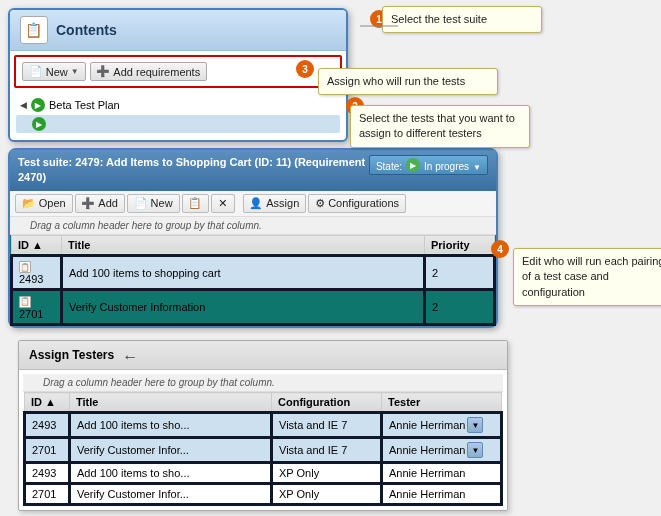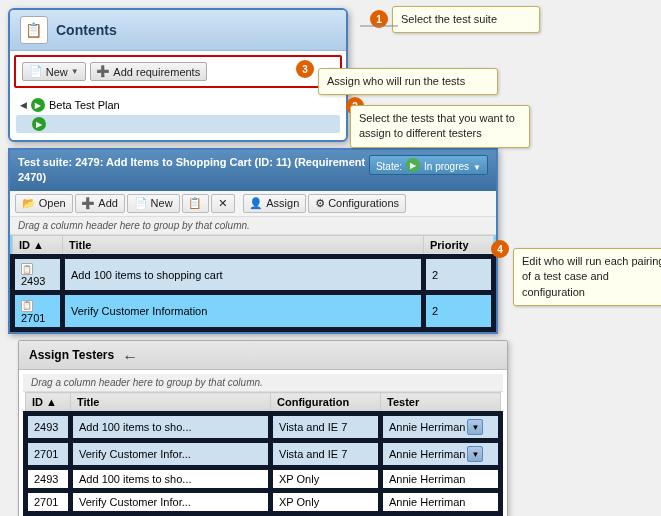--- a/index.html
+++ b/index.html
@@ -102,23 +102,23 @@
       color: white;
       font-size: 8px;
     }
 
     
     .testsuite-panel {
       position: absolute;
       top: 148px;
       left: 8px;
       width: 490px;
-      background: #7dd3fc;
+      background: #0f766e;
       border: 2px solid #4a7fbf;
-      border-radius: 0;
+      border-radius: 8px;
       box-shadow: 2px 2px 6px rgba(0,0,0,0.3);
     }
     .testsuite-header {
       background: linear-gradient(to bottom, #5a8fc0, #3a6fa0);
       padding: 5px 8px;
       color: white;
       display: flex;
       align-items: flex-start;
       justify-content: space-between;
     }
@@ -155,39 +155,39 @@
       background: linear-gradient(to bottom, #f8f8f8, #e8e8e8);
       border: 1px solid #bbb;
       border-radius: 2px;
       cursor: pointer;
       font-size: 11px;
       color: #222;
     }
     .drag-hint {
       background: #f0f0f0;
       border-bottom: 1px solid #ddd;
-      padding: 3px 8px;
+      padding: 3px 20px;
       font-size: 10px;
       color: #555;
       font-style: italic;
     }
     .table-grid {
       width: 100%;
       border-collapse: collapse;
     }
     .table-grid th {
       background: linear-gradient(to bottom, #e8e8e8, #d8d8d8);
       border: 1px solid #ccc;
       padding: 3px 6px;
       text-align: left;
       font-weight: bold;
       font-size: 11px;
     }
     .table-grid td {
-      border: 5px solid #0f172a;
+      border: 3px solid #0f172a;
       padding: 3px 6px;
       font-size: 11px;
     }
     .row-selected td { background: #cce0f0 !important; }
 
     
     .assign-panel {
       position: absolute;
       top: 340px;
       left: 18px;
@@ -416,21 +416,21 @@
       <td>XP Only</td>
       <td><span>Annie Herriman</span></td>
     </tr>
         </tbody>
     </table>
   </div>
 </div>
 
 <div style="position:absolute; top:10px; left:370px;">
   <div class="callout-number" style="top:0; left:0;">1</div>
-  <div class="callout" style="left:22px; top:-4px; width:148px;">
+  <div class="callout" style="left:12px; top:-4px; width:160px;">
     <span>Select the test suite</span>
   </div>
   <svg style="position:absolute;left:-20px;top:6px;" width="50" height="20">
     <line x1="48" y1="10" x2="10" y2="10" stroke="#888" stroke-width="1" marker-end="url(#arr)"></line>
   </svg>
 </div>
 
 <div style="position:absolute; top:68px; left:300px;">
   <div class="callout-number" style="position:absolute; top:-8px; left:-4px;">3</div>
   <div class="callout" style="margin-left:18px; width:200px;">

